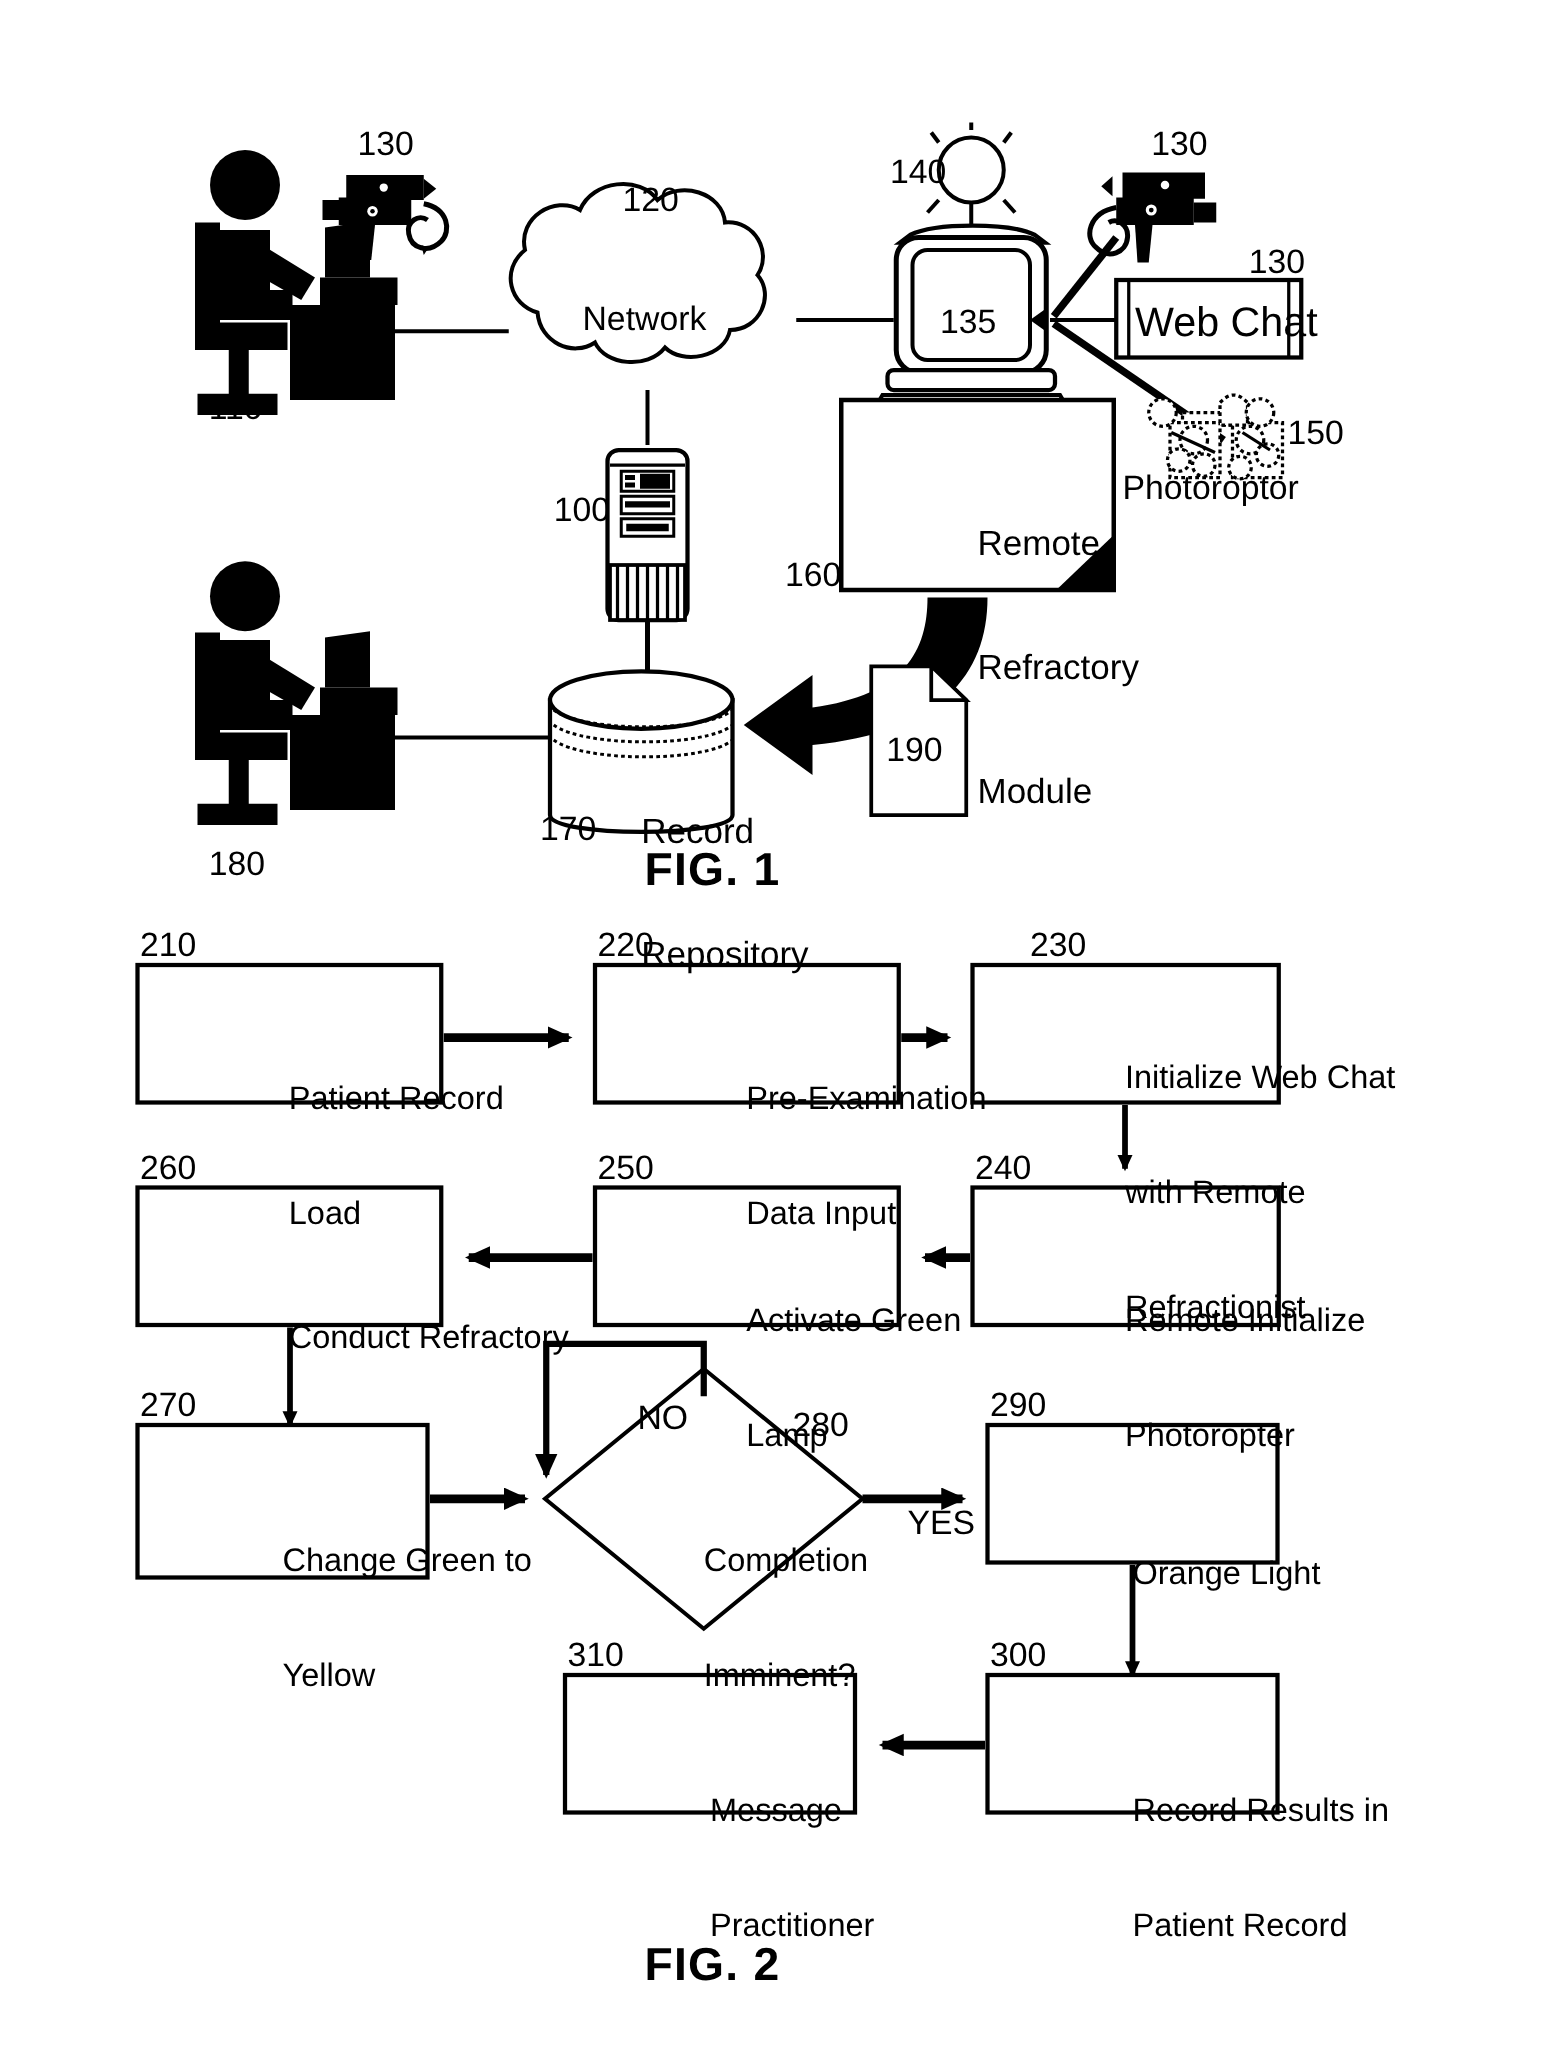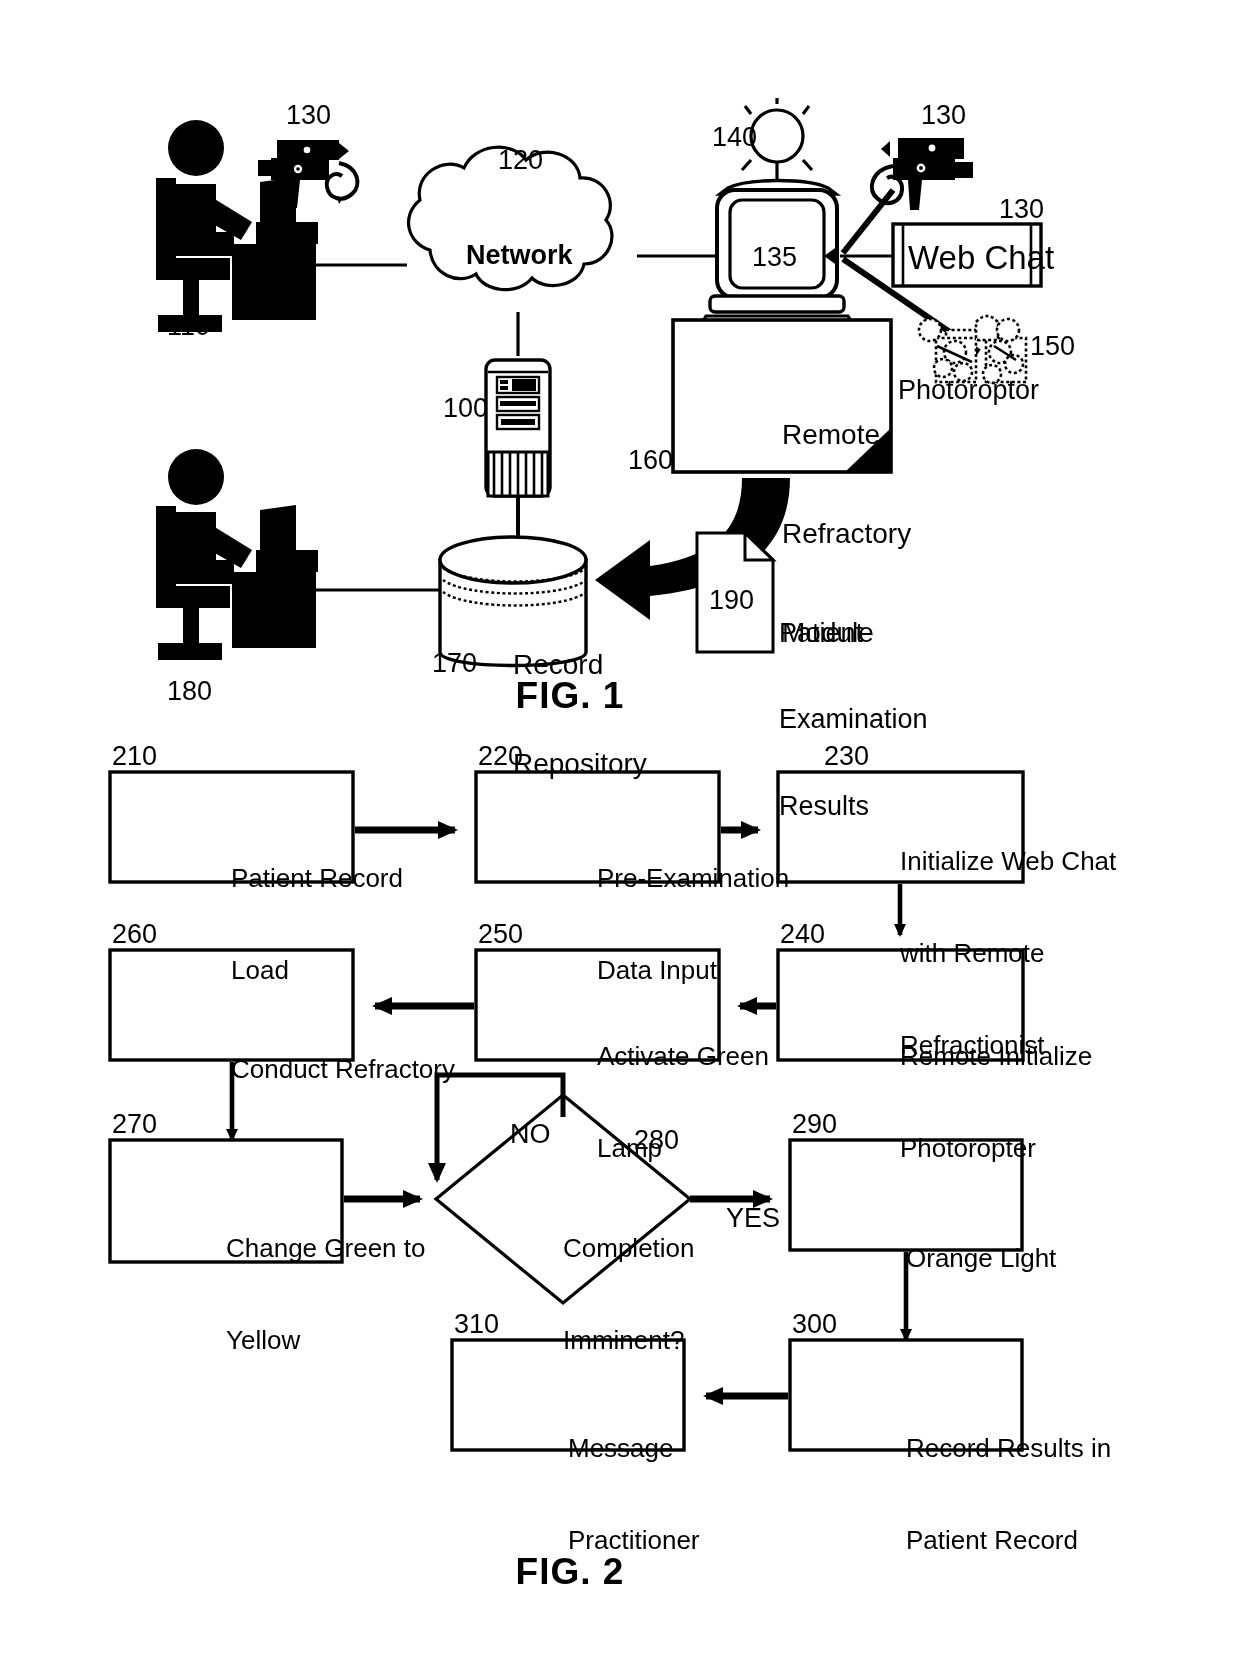--- a/index.html
+++ b/index.html
@@ -249,21 +249,21 @@
     <line x1="906" y1="1252" x2="906" y2="1340" stroke="#000" stroke-width="4.6" marker-end="url(#arrThin)"></line>
 
     <rect x="790" y="1340" width="232" height="110" fill="#fff" stroke="#000" stroke-width="3.4"></rect>
     <rect x="452" y="1340" width="232" height="110" fill="#fff" stroke="#000" stroke-width="3.4"></rect>
     <line x1="788" y1="1396" x2="706" y2="1396" stroke="#000" stroke-width="7" marker-end="url(#arrFat)"></line>
   </svg>
 
   <div class="txt ref" style="left:286px;top:100px;">130</div>
   <div class="txt ref" style="left:167px;top:311px;">110</div>
   <div class="txt ref" style="left:498px;top:145px;">120</div>
-  <div class="txt lbl" style="left:466px;top:240px;font-weight:bold;">Network</div>
+  <div class="txt lbl" style="left:466px;top:240px;">Network</div>
   <div class="txt ref" style="left:443px;top:393px;">100</div>
 
   <div class="txt ref" style="left:712px;top:122px;">140</div>
   <div class="txt ref" style="left:752px;top:214px;margin-top:28px;">135</div>
   <div class="txt ref" style="left:921px;top:100px;">130</div>
   <div class="txt ref" style="left:999px;top:194px;">130</div>
   <div class="txt lbl" style="left:908px;top:239px;font-size:33px;">Web Chat</div>
   <div class="txt ref" style="left:1030px;top:331px;">150</div>
   <div class="txt lbl" style="left:898px;top:375px;">Photoroptor</div>
 
@@ -275,25 +275,20 @@
   <div class="txt ref" style="left:628px;top:445px;">160</div>
 
   <div class="txt boxtxt" style="left:513px;top:582px;width:0;font-size:28px;">
     <div class="ctr">Record</div>
     <div class="ctr">Repository</div>
   </div>
   <div class="txt ref" style="left:432px;top:648px;">170</div>
   <div class="txt ref" style="left:167px;top:640px;margin-top:36px;">180</div>
 
   <div class="txt ref" style="left:709px;top:585px;">190</div>
-  <div class="txt lbl" style="left:779px;top:561px;line-height:1.07;">
-    <div>Patient</div>
-    <div>Examination</div>
-    <div>Results</div>
-  </div>
 
   <div class="txt figcap" style="left:570px;top:674px;transform:translateX(-50%);">FIG. 1</div>
 
   <div class="txt ref" style="left:112px;top:741px;">210</div>
   <div class="txt ref" style="left:478px;top:741px;">220</div>
   <div class="txt ref" style="left:780px;top:741px;margin-left:44px;">230</div>
   <div class="txt ref" style="left:780px;top:919px;">240</div>
   <div class="txt ref" style="left:478px;top:919px;">250</div>
   <div class="txt ref" style="left:112px;top:919px;">260</div>
   <div class="txt ref" style="left:112px;top:1109px;">270</div>

